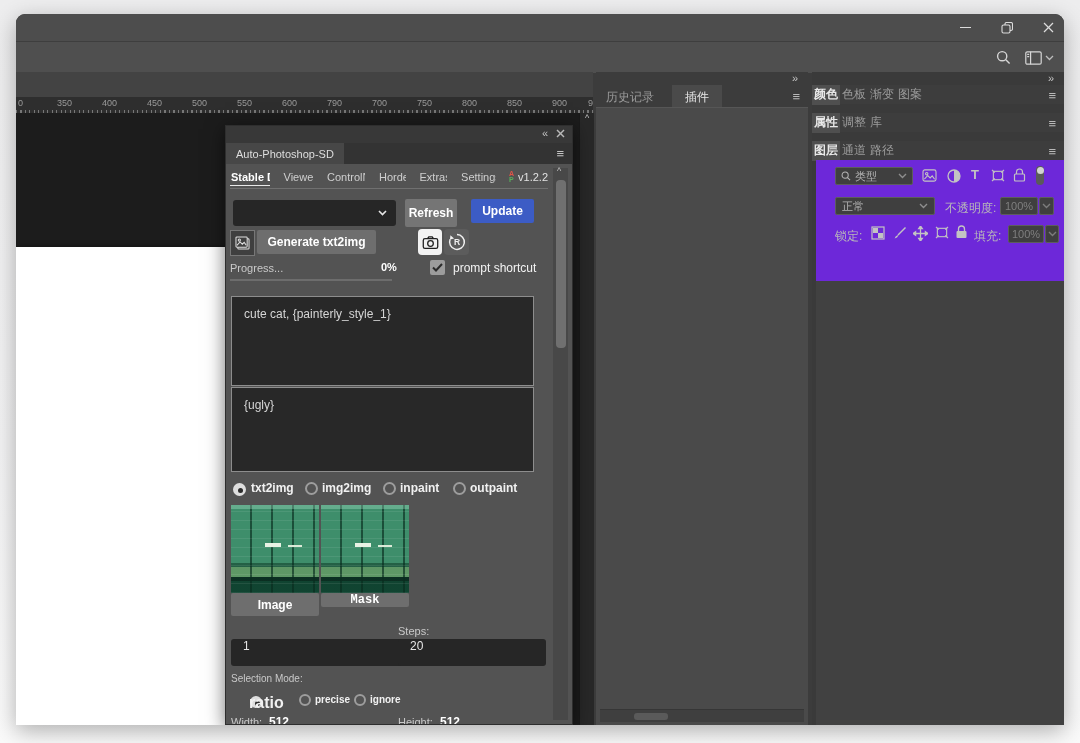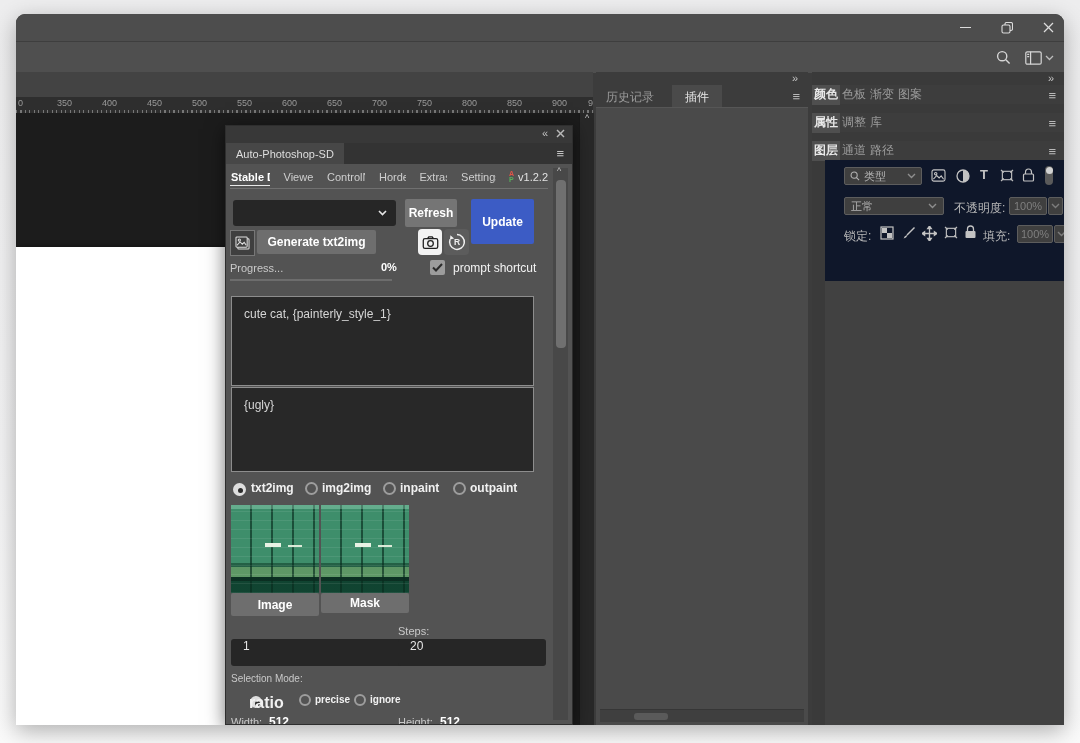--- a/index.html
+++ b/index.html
@@ -77,21 +77,21 @@
        radial-gradient(circle at 25% 30%,#5d8f86 0 24%,transparent 25%),
        linear-gradient(180deg,#47706a 0 55%,#2e4a46 55% 100%);}
   .hscroll{position:absolute;left:4px;bottom:4px;width:204px;height:12px;background:#3f3f3f;border-top:1px solid #363636;}
   
   .rightcol{position:absolute;left:796px;top:58px;width:252px;height:653px;background:#3a3a3a;}
   .grpbar{position:absolute;left:0;width:100%;height:19px;background:#3d3d3d;display:flex;align-items:center;
        font-size:12px;color:#9b9b9b;}
   .grpbar .gtab{padding:0 2px;height:20px;display:flex;align-items:center;}
   .grpbar .gtab.active{background:#4f4f4f;color:#e8e8e8;font-weight:bold;}
   .menuicn{position:absolute;right:8px;color:#b9b9b9;font-size:13px;top:50%;transform:translateY(-50%);}
-  .layers{position:absolute;left:13px;top:146px;width:100%;height:507px;background:#0f172a;}
+  .layers{position:absolute;left:4px;top:146px;width:100%;height:507px;background:#6d28d9;}
   .minibox{background:#3f3f3f;border:1px solid #5d5d5d;box-sizing:border-box;border-radius:2px;
        display:flex;align-items:center;font-size:11px;color:#b4b4b4;}
   .disabledtxt{color:#7f7f7f;}
   .cjklabel{font-size:12px;color:#b9b9b9;}
   .layerrow{position:absolute;left:0;top:87px;width:241px;height:34px;background:#414141;}
   .layersel{position:absolute;left:26px;top:0;width:215px;height:34px;background:#585858;display:flex;align-items:center;}
   .lthumb{width:29px;height:29px;background:#fff;border:1px solid #f2f2f2;outline:1px solid #2e2e2e;margin-left:6px;}
   icon, .icn{display:inline-flex;align-items:center;justify-content:center;}
   .glyph{color:#c3c3c3;}
   .caretbox{display:flex;align-items:center;justify-content:center;}
@@ -147,21 +147,21 @@
 
   <div class="docheader"></div>
   <div class="ruler">
     <span style="left:2px">0</span>
     <span style="left:41px">350</span>
     <span style="left:86px">400</span>
     <span style="left:131px">450</span>
     <span style="left:176px">500</span>
     <span style="left:221px">550</span>
     <span style="left:266px">600</span>
-    <span style="left:311px">650</span>
+    <span style="left:311px">790</span>
     <span style="left:356px">700</span>
     <span style="left:401px">750</span>
     <span style="left:446px">800</span>
     <span style="left:491px">850</span>
     <span style="left:536px">900</span>
     <span style="left:572px">9</span>
     <div class="rulerticks"></div>
   </div>
   <div class="pasteboard"></div>
   <div class="page"></div>
@@ -201,21 +201,21 @@
         <span style="font-size:11px;color:#e2e2e2;margin-left:-9px;">v1.2.2</span>
       </div>
 
       
       <div class="abs darkfield" style="left:7px;top:36px;width:163px;height:26px;">
         <svg class="chev abs" style="right:9px;top:10px;" viewBox="0 0 9 6" fill="none" stroke="#e6e6e6" stroke-width="1.6">
             <polyline points="1,1 4.5,4.5 8,1"></polyline>
           </svg>
       </div>
       <div class="abs btn gray" style="left:179px;top:35px;width:52px;height:28px;">Refresh</div>
-      <div class="abs btn blue" style="left:245px;top:35px;width:63px;height:45px;">Update</div>
+      <div class="abs btn blue" style="left:245px;top:35px;width:63px;height:24px;">Update</div>
 
       
       <div class="abs icn" style="left:4px;top:66px;width:23px;height:24px;background:#3f3f3f;border:1px solid #777;">
         <svg width="15" height="14" viewBox="0 0 16 15" fill="none" stroke="#e0e0e0" stroke-width="1.1">
           <rect x="3" y="3" width="12" height="11" rx="1"></rect>
             <rect x="1" y="1" width="12" height="11" rx="1" fill="#3f3f3f"></rect>
           <circle cx="4.6" cy="4.4" r="1.2"></circle>
             <path d="M2 10 l3.4-3.6 2.4 2.4 2-2 2.2 3.2"></path>
         </svg>
       </div>
@@ -257,21 +257,21 @@
       <span class="abs radlbl" style="left:96px;top:317px;">img2img</span>
       <span class="abs radio" style="left:157px;top:318px;"></span>
       <span class="abs radlbl" style="left:174px;top:317px;">inpaint</span>
       <span class="abs radio" style="left:227px;top:318px;"></span>
       <span class="abs radlbl" style="left:244px;top:317px;">outpaint</span>
 
       
       <div class="sd-thumb" style="left:5px;top:341px;"></div>
       <div class="sd-thumb" style="left:95px;top:341px;"></div>
       <div class="abs btn mid" style="left:5px;top:429px;width:88px;height:23px;">Image</div>
-      <div class="abs btn mid" style="left:95px;top:429px;width:88px;height:20px;">Mask</div>
+      <div class="abs btn mid" style="left:95px;top:429px;width:88px;height:14px;font-family:Liberation Mono, monospace;">Mask</div>
 
       
       <span class="abs sdlabel" style="left:5px;top:485px;">Images:</span>
       <span class="abs sdlabel" style="left:172px;top:461px;">Steps:</span>
       <div class="abs darkfield" style="left:5px;top:475px;width:165px;height:27px;padding-left:12px;font-size:12px;">1</div>
       <div class="abs darkfield" style="left:172px;top:475px;width:136px;height:27px;padding-left:12px;font-size:12px;">20</div>
 
       
       <span class="abs" style="left:5px;top:509px;font-size:10px;color:#c9c9c9;">Selection Mode:</span>
       <span class="abs radio sel" style="left:7px;top:530px;width:12px;height:12px;"></span>

